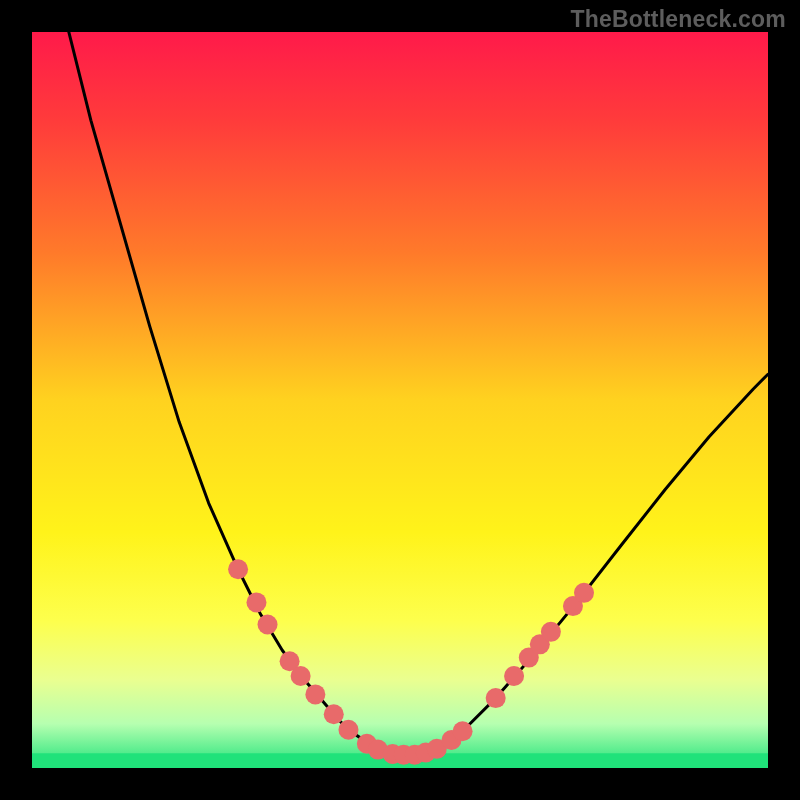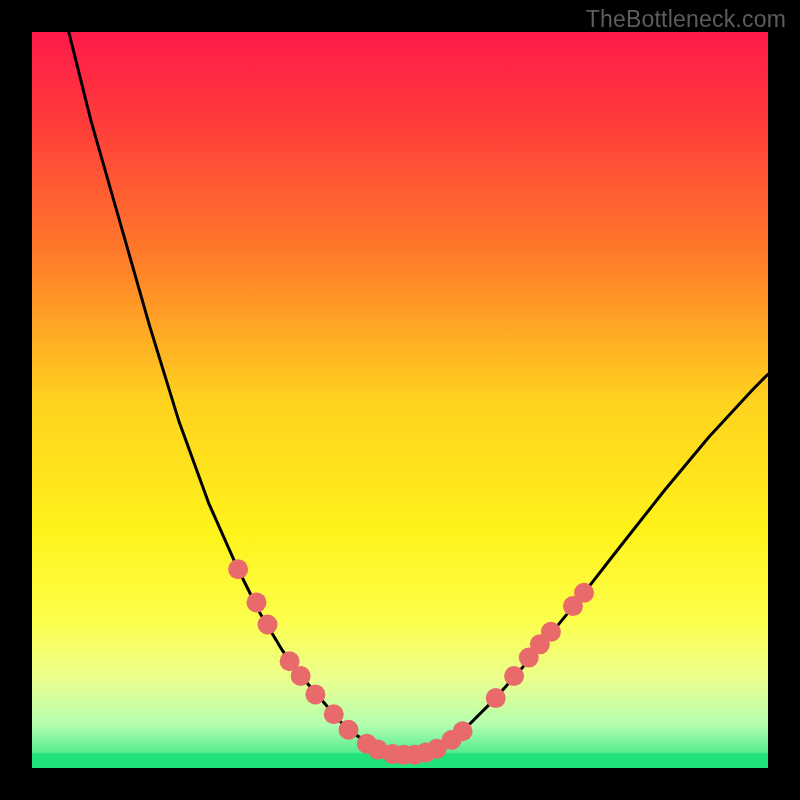--- a/index.html
+++ b/index.html
@@ -26,21 +26,21 @@
     width: 736px;
     height: 736px;
     overflow: hidden;
   }
   .watermark {
     position: absolute;
     top: 6px;
     right: 14px;
     color: #5d5d5d;
     font-size: 23px;
-    font-weight: 400;
+    font-weight: 700;
     letter-spacing: 0.2px;
   }
   svg { display: block; }
 </style>
 </head>
 <body>
 
 <div class="frame">
   <div class="watermark">TheBottleneck.com</div>
   <div class="plot-area">

